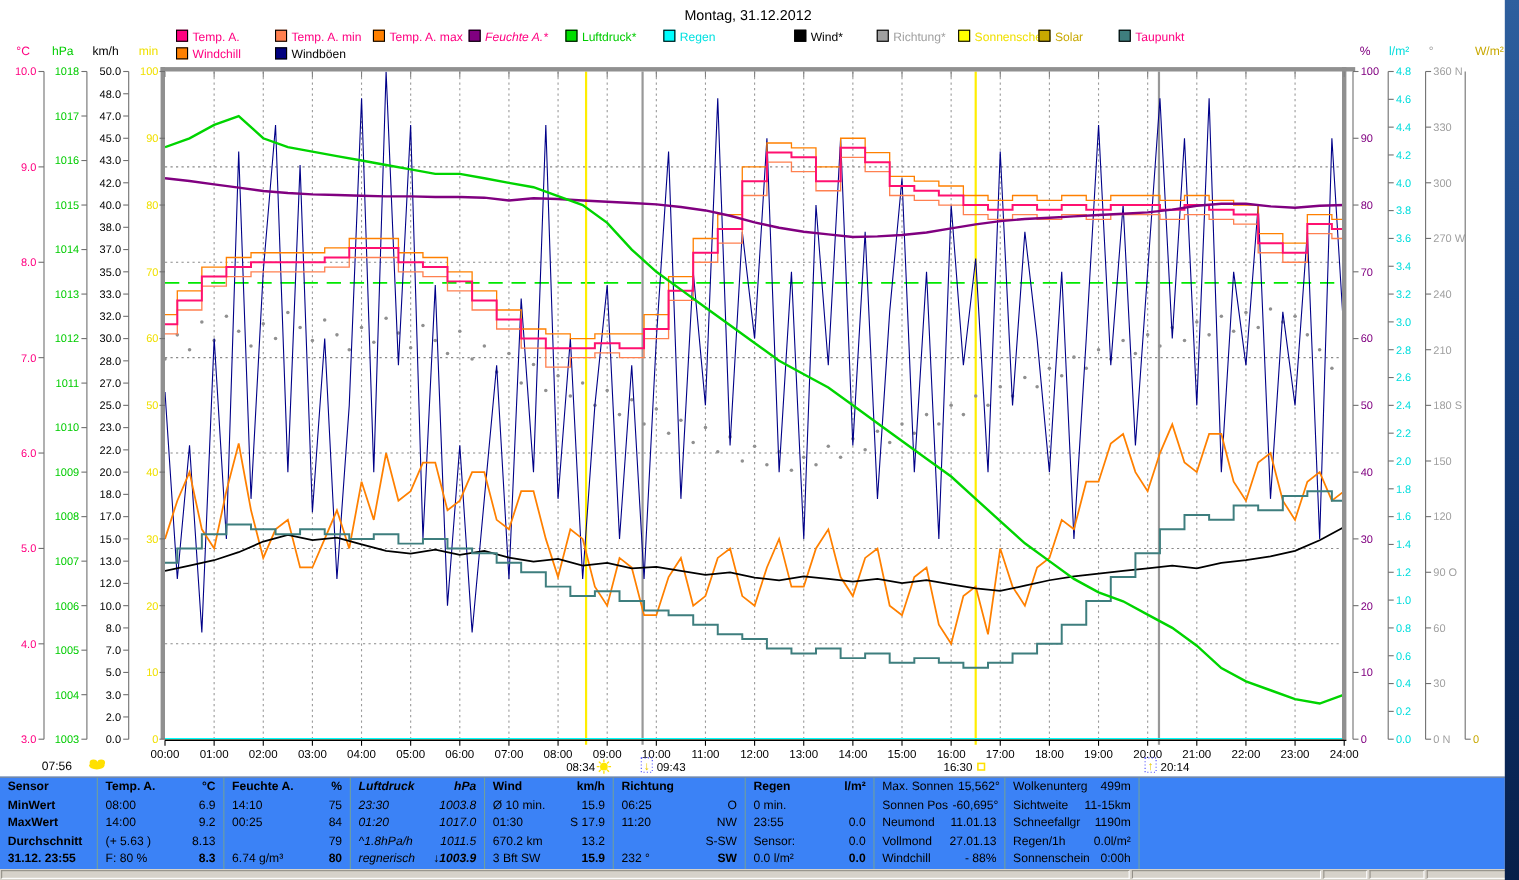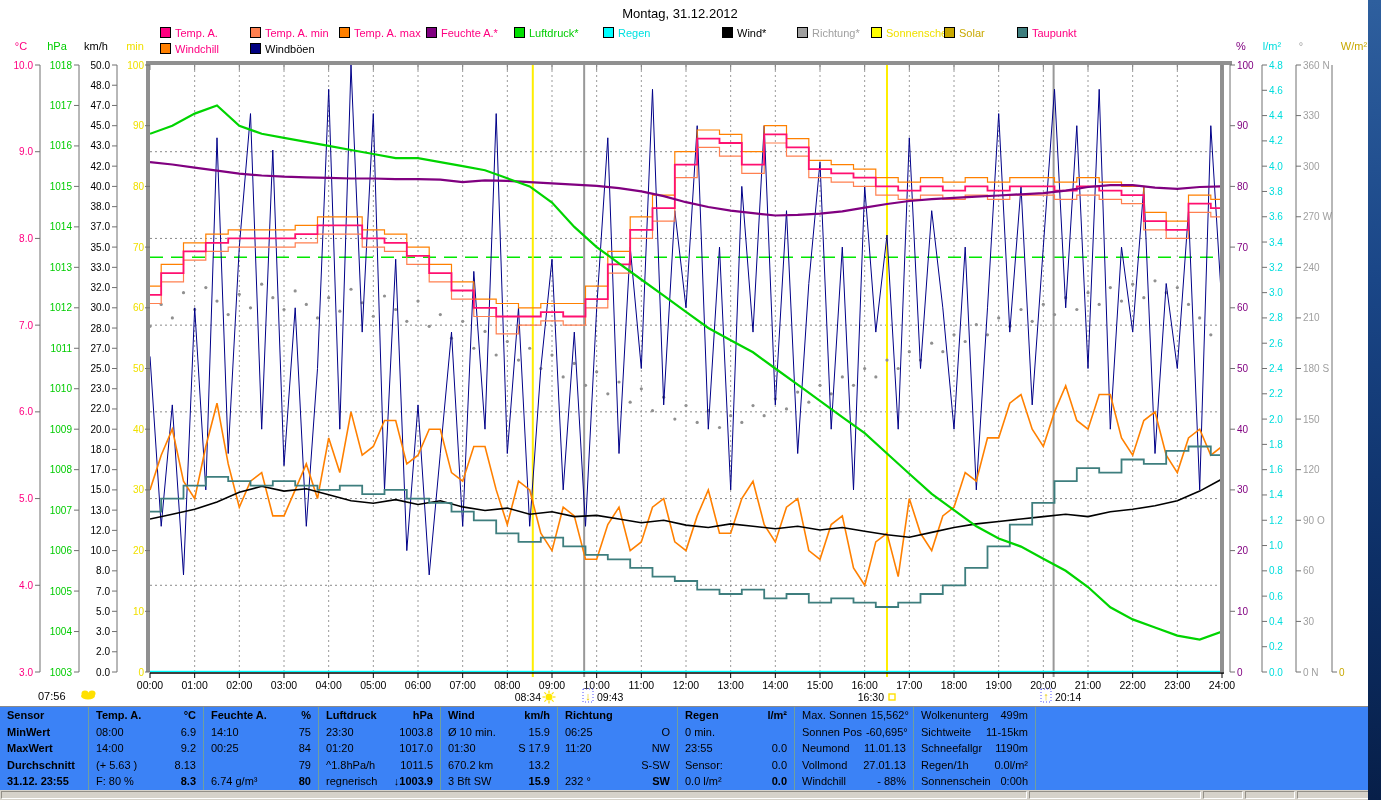--- a/index.html
+++ b/index.html
@@ -31,21 +31,21 @@
 </style>
 </head>
 <body>
 
 <div id="app">
   <div id="page-title">Montag, 31.12.2012</div>
   <div id="legend">
       <span class="lg-item" style="left: 160px; top: 27px;"><span class="lg-sq" style="background: rgb(255, 0, 128);"></span><span style="color: rgb(255, 0, 128);">Temp. A.</span></span>
       <span class="lg-item" style="left: 250px; top: 27px;"><span class="lg-sq" style="background: rgb(255, 128, 80);"></span><span style="color: rgb(255, 0, 128);">Temp. A. min</span></span>
       <span class="lg-item" style="left: 339px; top: 27px;"><span class="lg-sq" style="background: rgb(255, 128, 0);"></span><span style="color: rgb(255, 0, 128);">Temp. A. max</span></span>
-      <span class="lg-item" style="left: 426px; top: 27px;"><span class="lg-sq" style="background: rgb(128, 0, 128);"></span><span style="color: rgb(255, 0, 128);">Feuchte A.*</span></span>
+      <span class="lg-item" style="left: 426px; top: 27px; font-style: italic;"><span class="lg-sq" style="background: rgb(128, 0, 128);"></span><span style="color: rgb(255, 0, 128);">Feuchte A.*</span></span>
       <span class="lg-item" style="left: 514px; top: 27px; text-align: center;"><span class="lg-sq" style="background: rgb(0, 224, 0);"></span><span style="color: rgb(0, 204, 0);">Luftdruck*</span></span>
       <span class="lg-item" style="left: 603px; top: 27px;"><span class="lg-sq" style="background: rgb(0, 255, 255);"></span><span style="color: rgb(0, 224, 224);">Regen</span></span>
       <span class="lg-item" style="left: 722px; top: 27px;"><span class="lg-sq" style="background: rgb(0, 0, 0);"></span><span style="color: rgb(0, 0, 0);">Wind*</span></span>
       <span class="lg-item" style="left: 797px; top: 27px;"><span class="lg-sq" style="background: rgb(160, 160, 160);"></span><span style="color: rgb(160, 160, 160);">Richtung*</span></span>
       <span class="lg-item" style="left: 871px; top: 27px;"><span class="lg-sq" style="background: rgb(255, 255, 0);"></span><span style="color: rgb(240, 224, 0);">Sonnenschein</span></span>
       <span class="lg-item" style="left: 944px; top: 27px;"><span class="lg-sq" style="background: rgb(200, 168, 0);"></span><span style="color: rgb(200, 168, 0);">Solar</span></span>
       <span class="lg-item" style="left: 1017px; top: 27px;"><span class="lg-sq" style="background: rgb(62, 126, 126);"></span><span style="color: rgb(255, 0, 128);">Taupunkt</span></span>
       <span class="lg-item" style="left: 160px; top: 43px;"><span class="lg-sq" style="background: rgb(255, 128, 0);"></span><span style="color: rgb(255, 0, 128);">Windchill</span></span>
       <span class="lg-item" style="left: 250px; top: 43px;"><span class="lg-sq" style="background: rgb(0, 0, 128);"></span><span style="color: rgb(0, 0, 0);">Windböen</span></span>
     </div>
@@ -641,21 +641,21 @@
         </div>
         <div class="trow">
           <span class="lbl"></span>
           <span class="val">79</span>
         </div>
         <div class="trow">
           <span class="lbl">6.74 g/m³</span>
           <span class="val bold">80</span>
         </div>
       </div>
-      <div class="tcol" style="width: 122px;">
+      <div class="tcol" style="width: 122px; font-style: italic;">
         <div class="trow">
           <span class="lbl bold">Luftdruck</span>
           <span class="val bold">hPa</span>
         </div>
         <div class="trow">
           <span class="lbl">23:30</span>
           <span class="val">1003.8</span>
         </div>
         <div class="trow">
           <span class="lbl">01:20</span>

